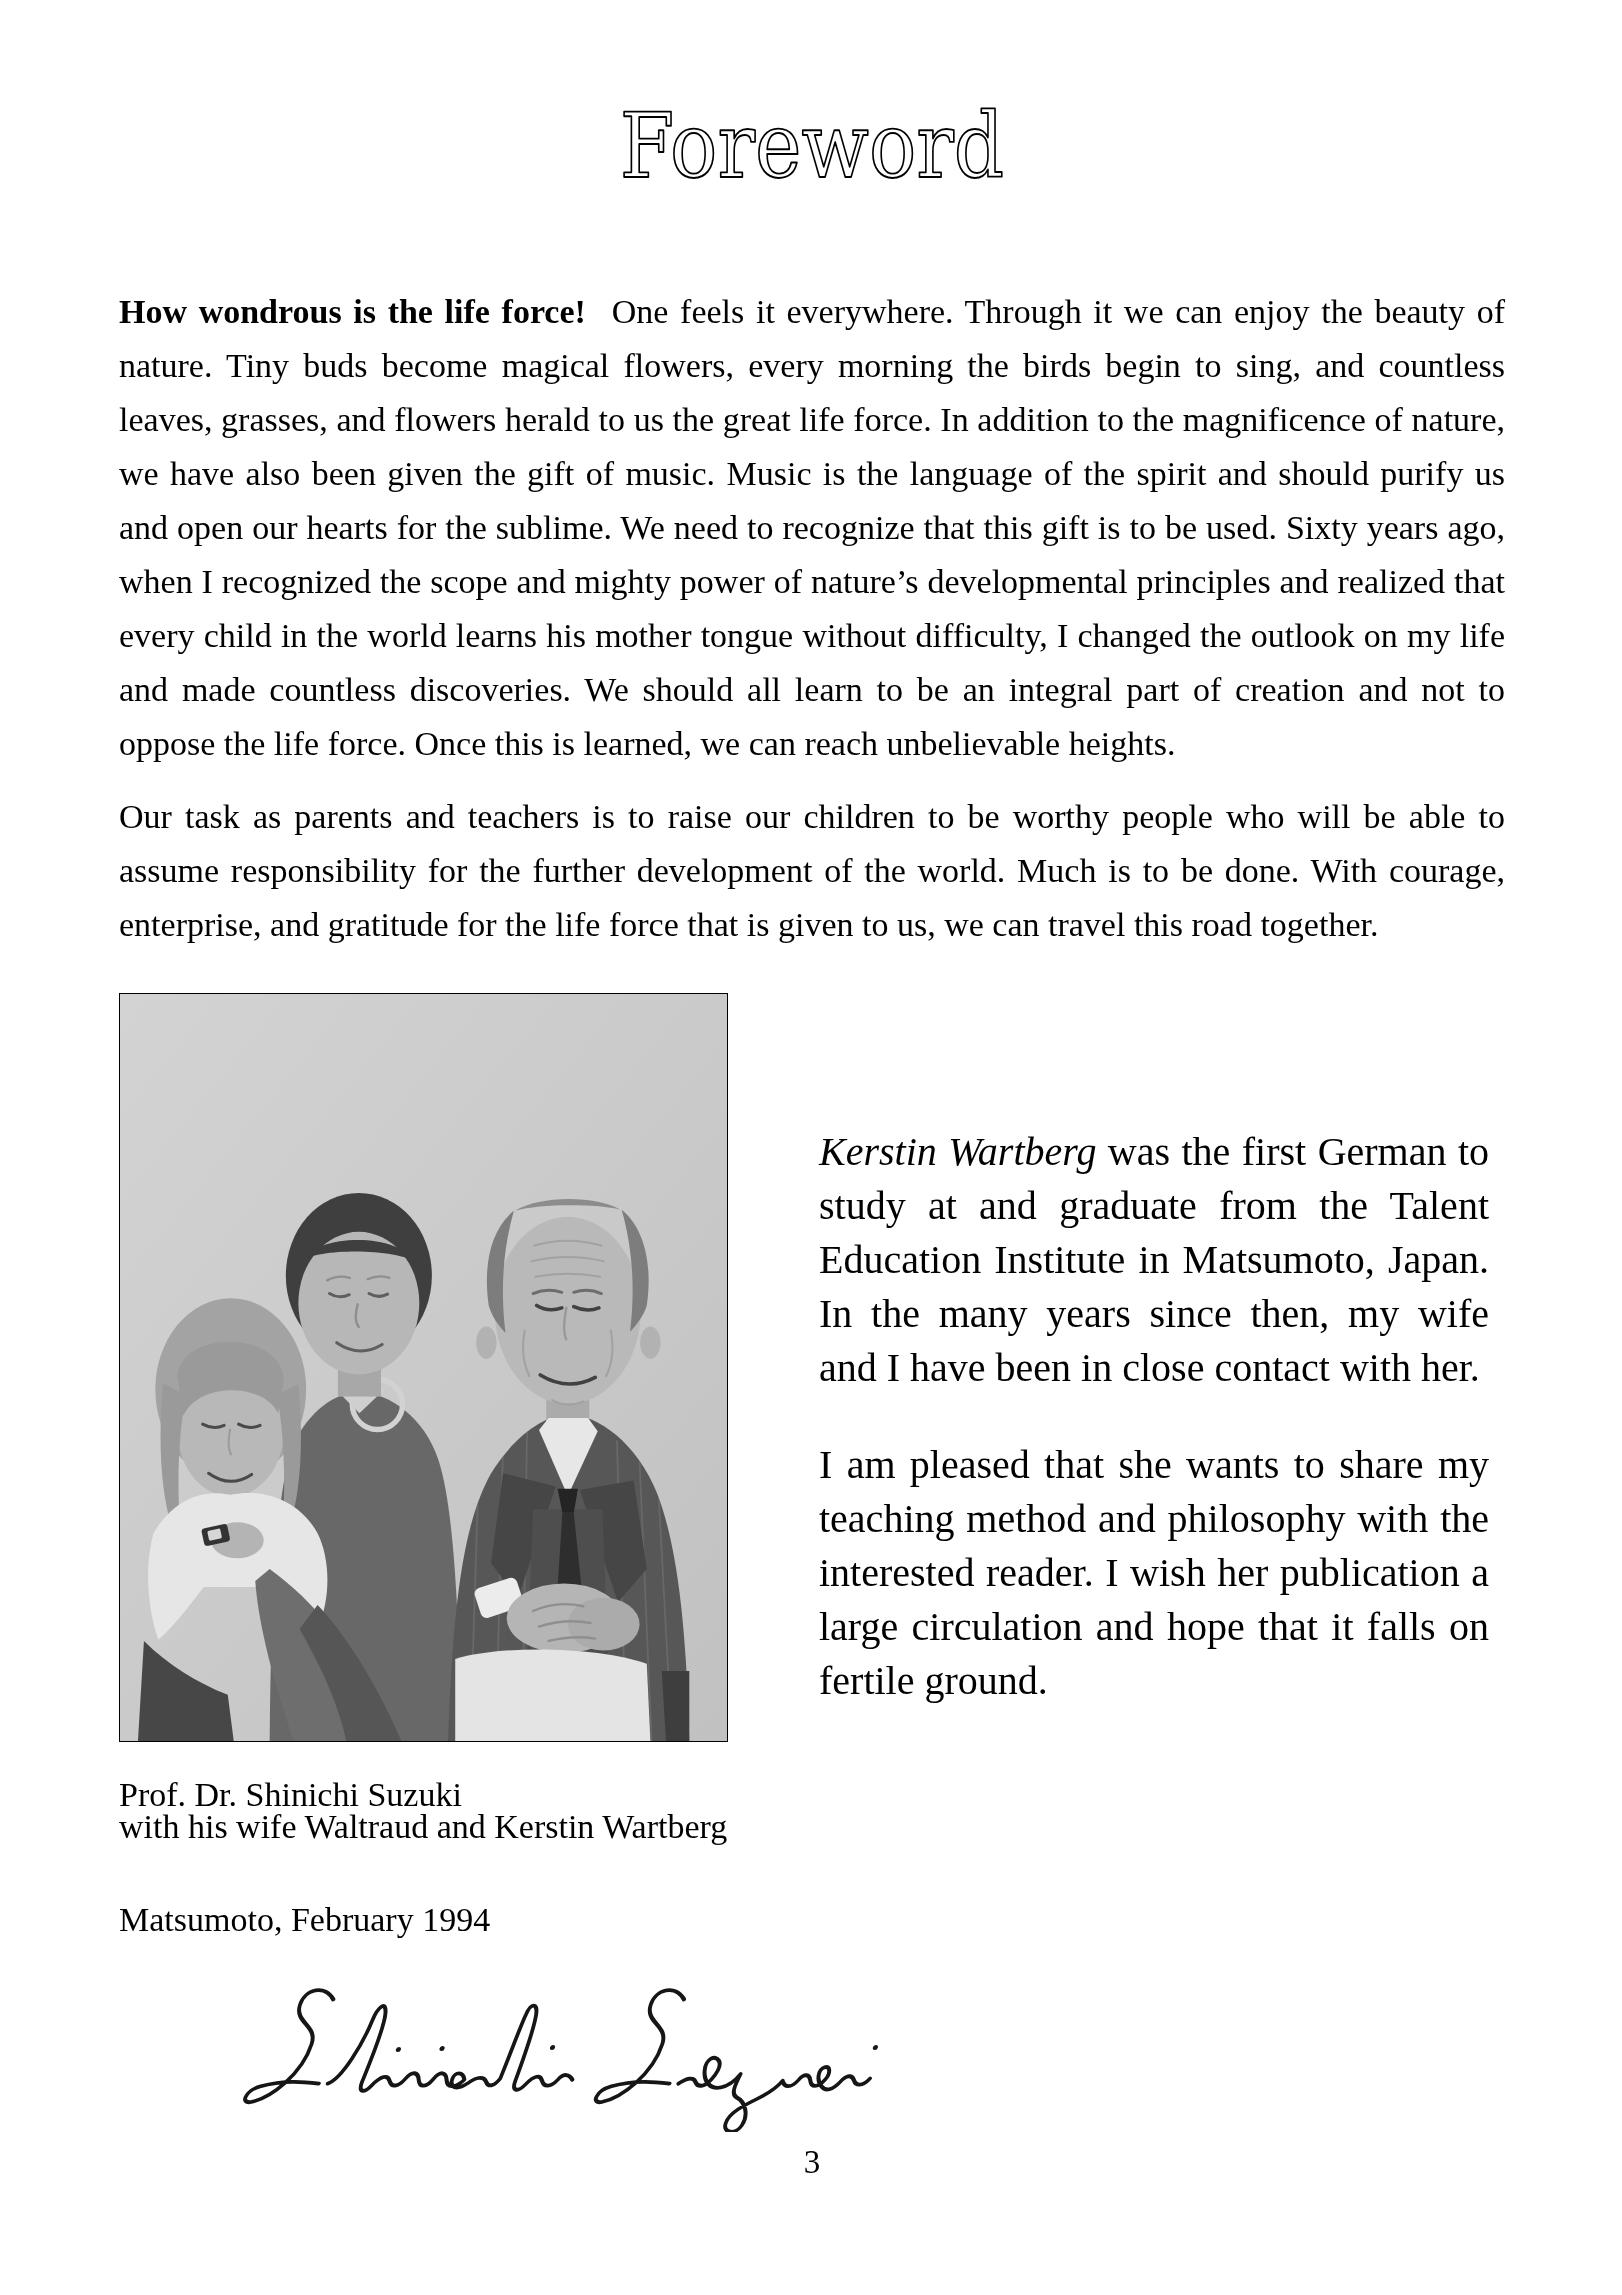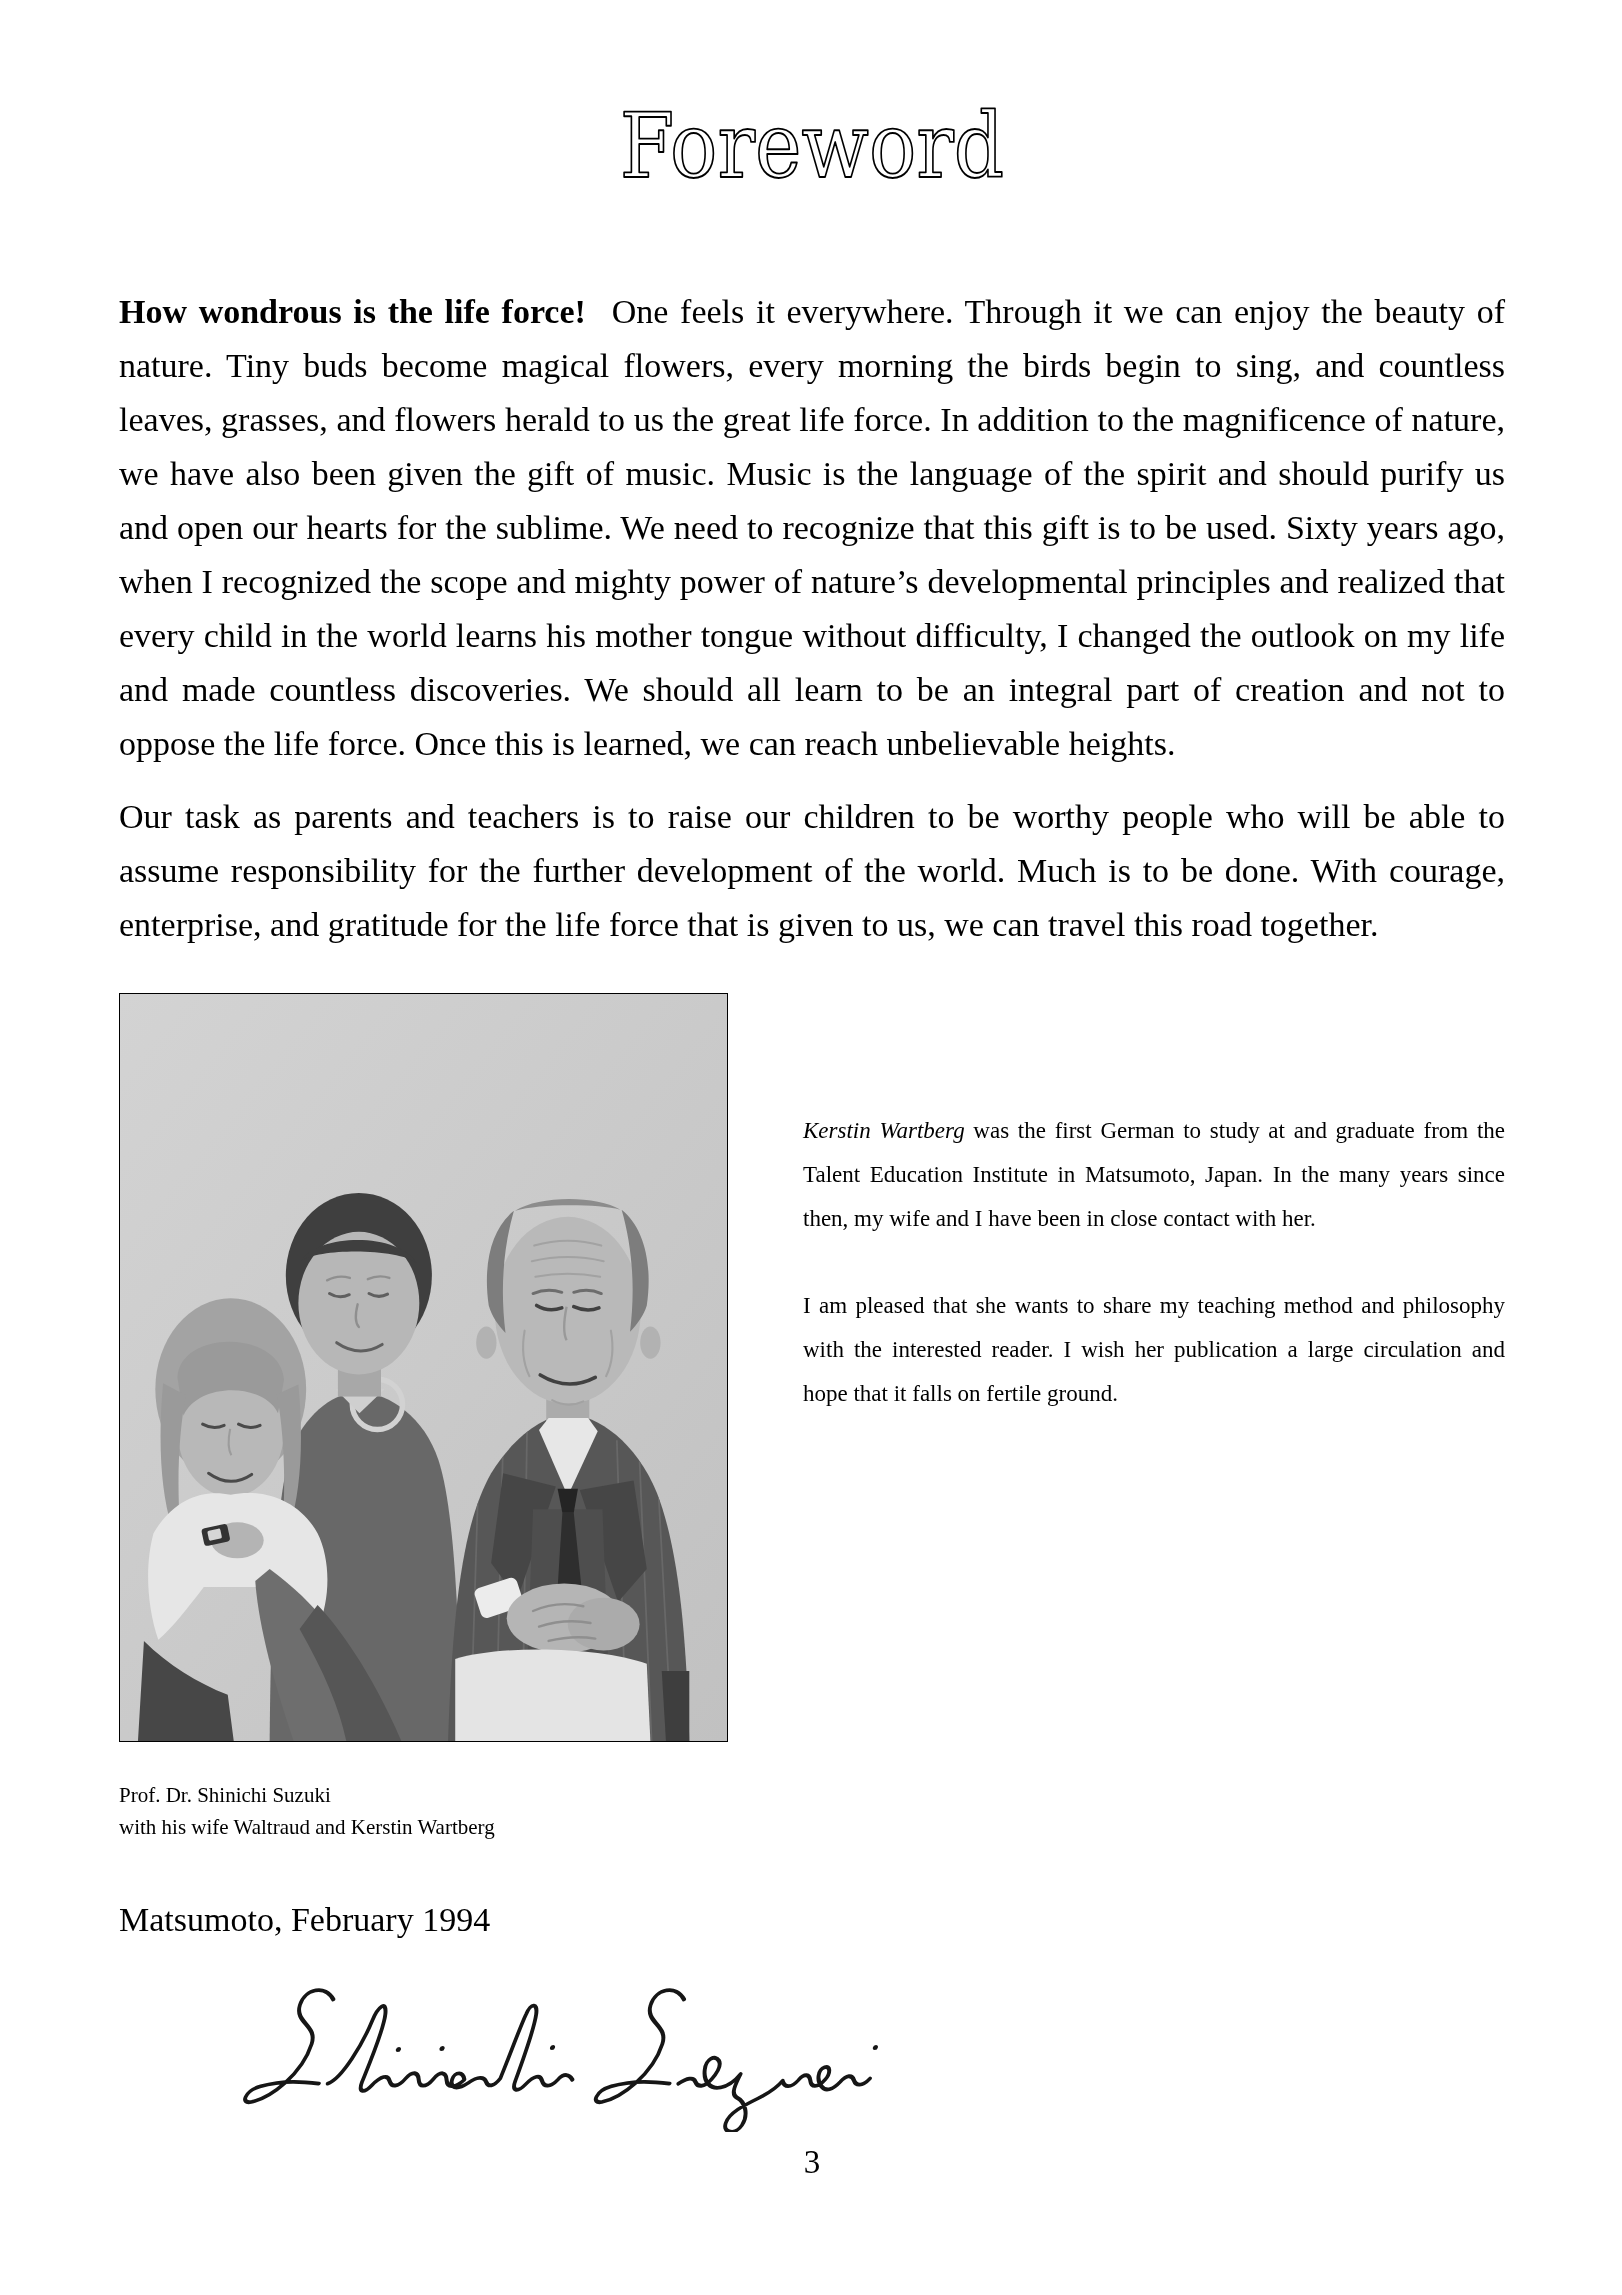--- a/index.html
+++ b/index.html
@@ -29,27 +29,27 @@
   
   .photo-row { display: flex; margin-top: 41px; }
   .photo-col { width: 609px; flex: 0 0 auto; }
   .photo-frame {
     width: 609px; height: 749px;
     border: 1.8px solid #000;
     background: #c9c9c9;
   }
   .photo-svg { display: block; width: 100%; height: 100%; }
   .caption {
-    font-size: 21px; line-height: 32px;
+    font-size: 34px; line-height: 32px;
     margin-top: 37px;
   }
   .text-col { flex: 1 1 auto; padding-left: 75px; padding-top: 116px; }
   .side-par {
-    font-size: 23px; line-height: 44px;
-    text-align: justify; margin: 0;
+    font-size: 40px; line-height: 54px;
+    text-align: justify; margin: 16px;
   }
   .side-par.second { margin-top: 43px; }
   .side-lead { font-style: italic; }
   
   .dateline { font-size: 34px; line-height: 42px; margin-top: 56px; }
   .signature-wrap { margin-top: 24px; margin-left: 102px; width: 813px; height: 167px; }
   .sig-svg { width: 100%; height: 100%; display: block; }
   .page-num { text-align: center; font-size: 33px; line-height: 39px; margin-top: 10.8px; }
 </style>
 </head>

